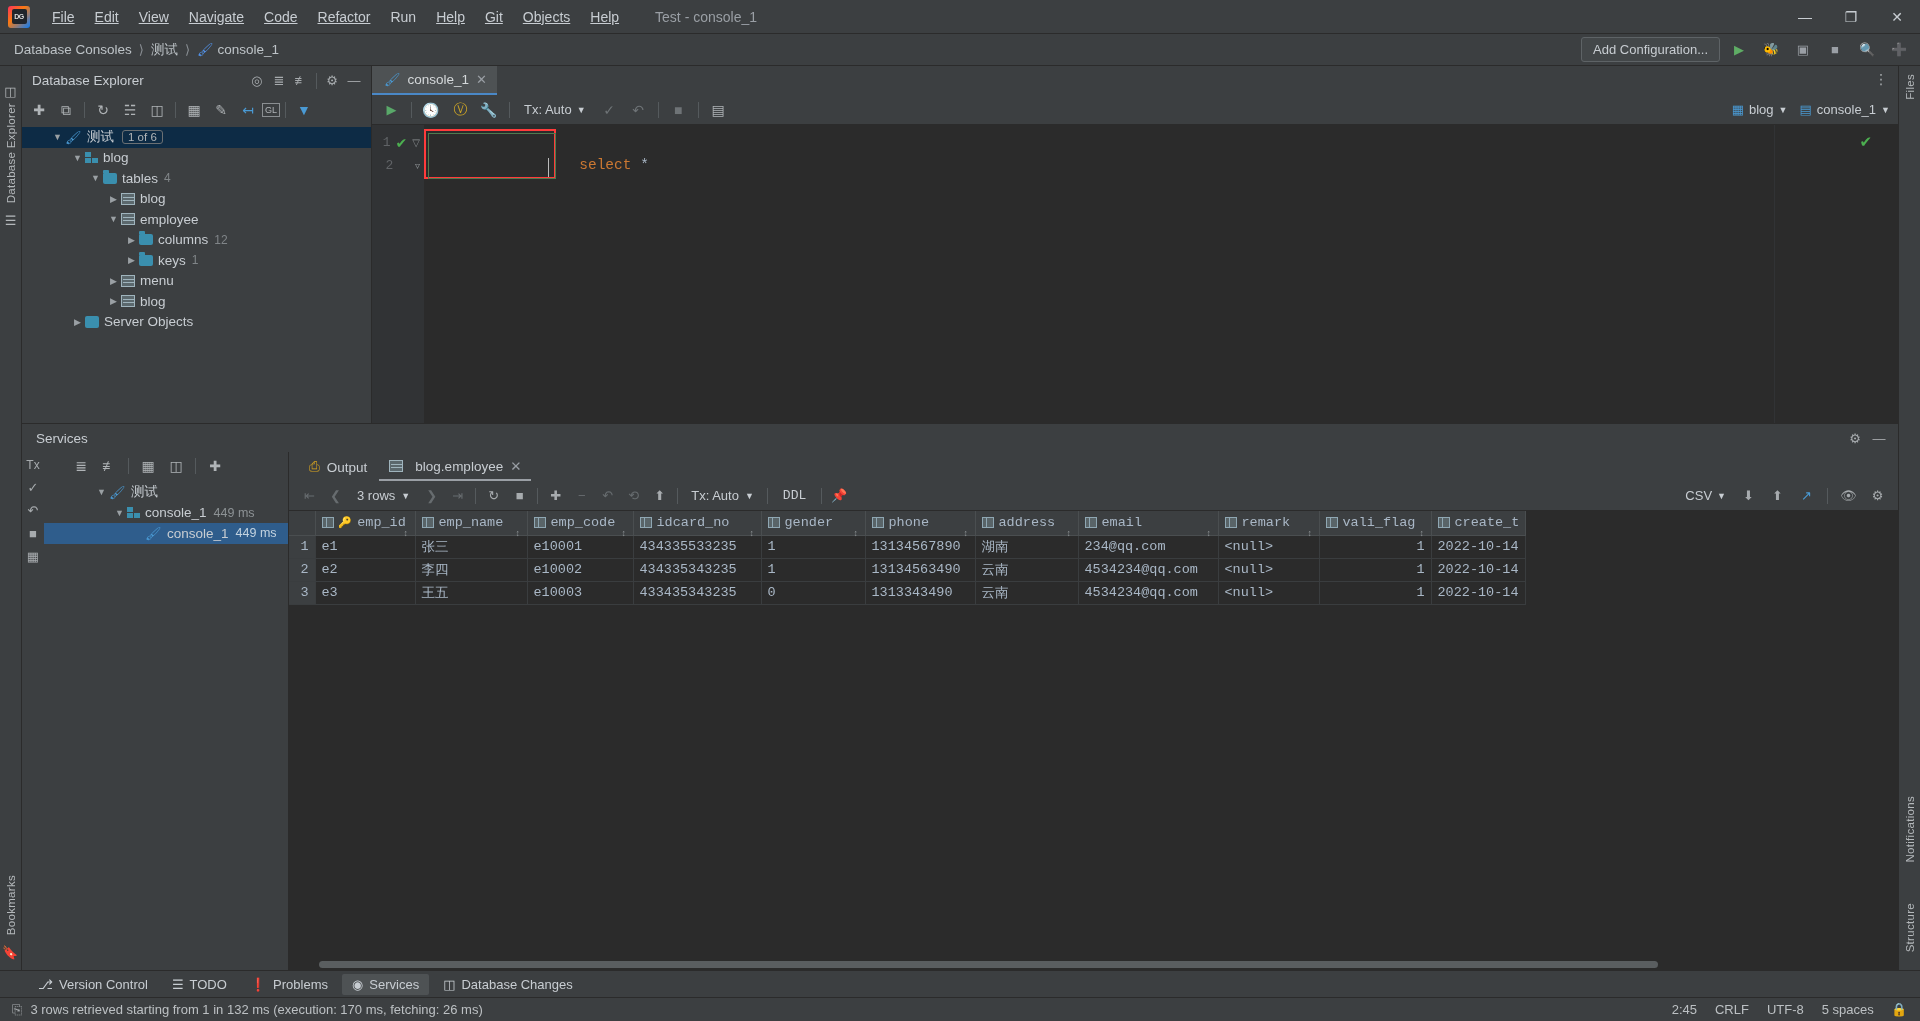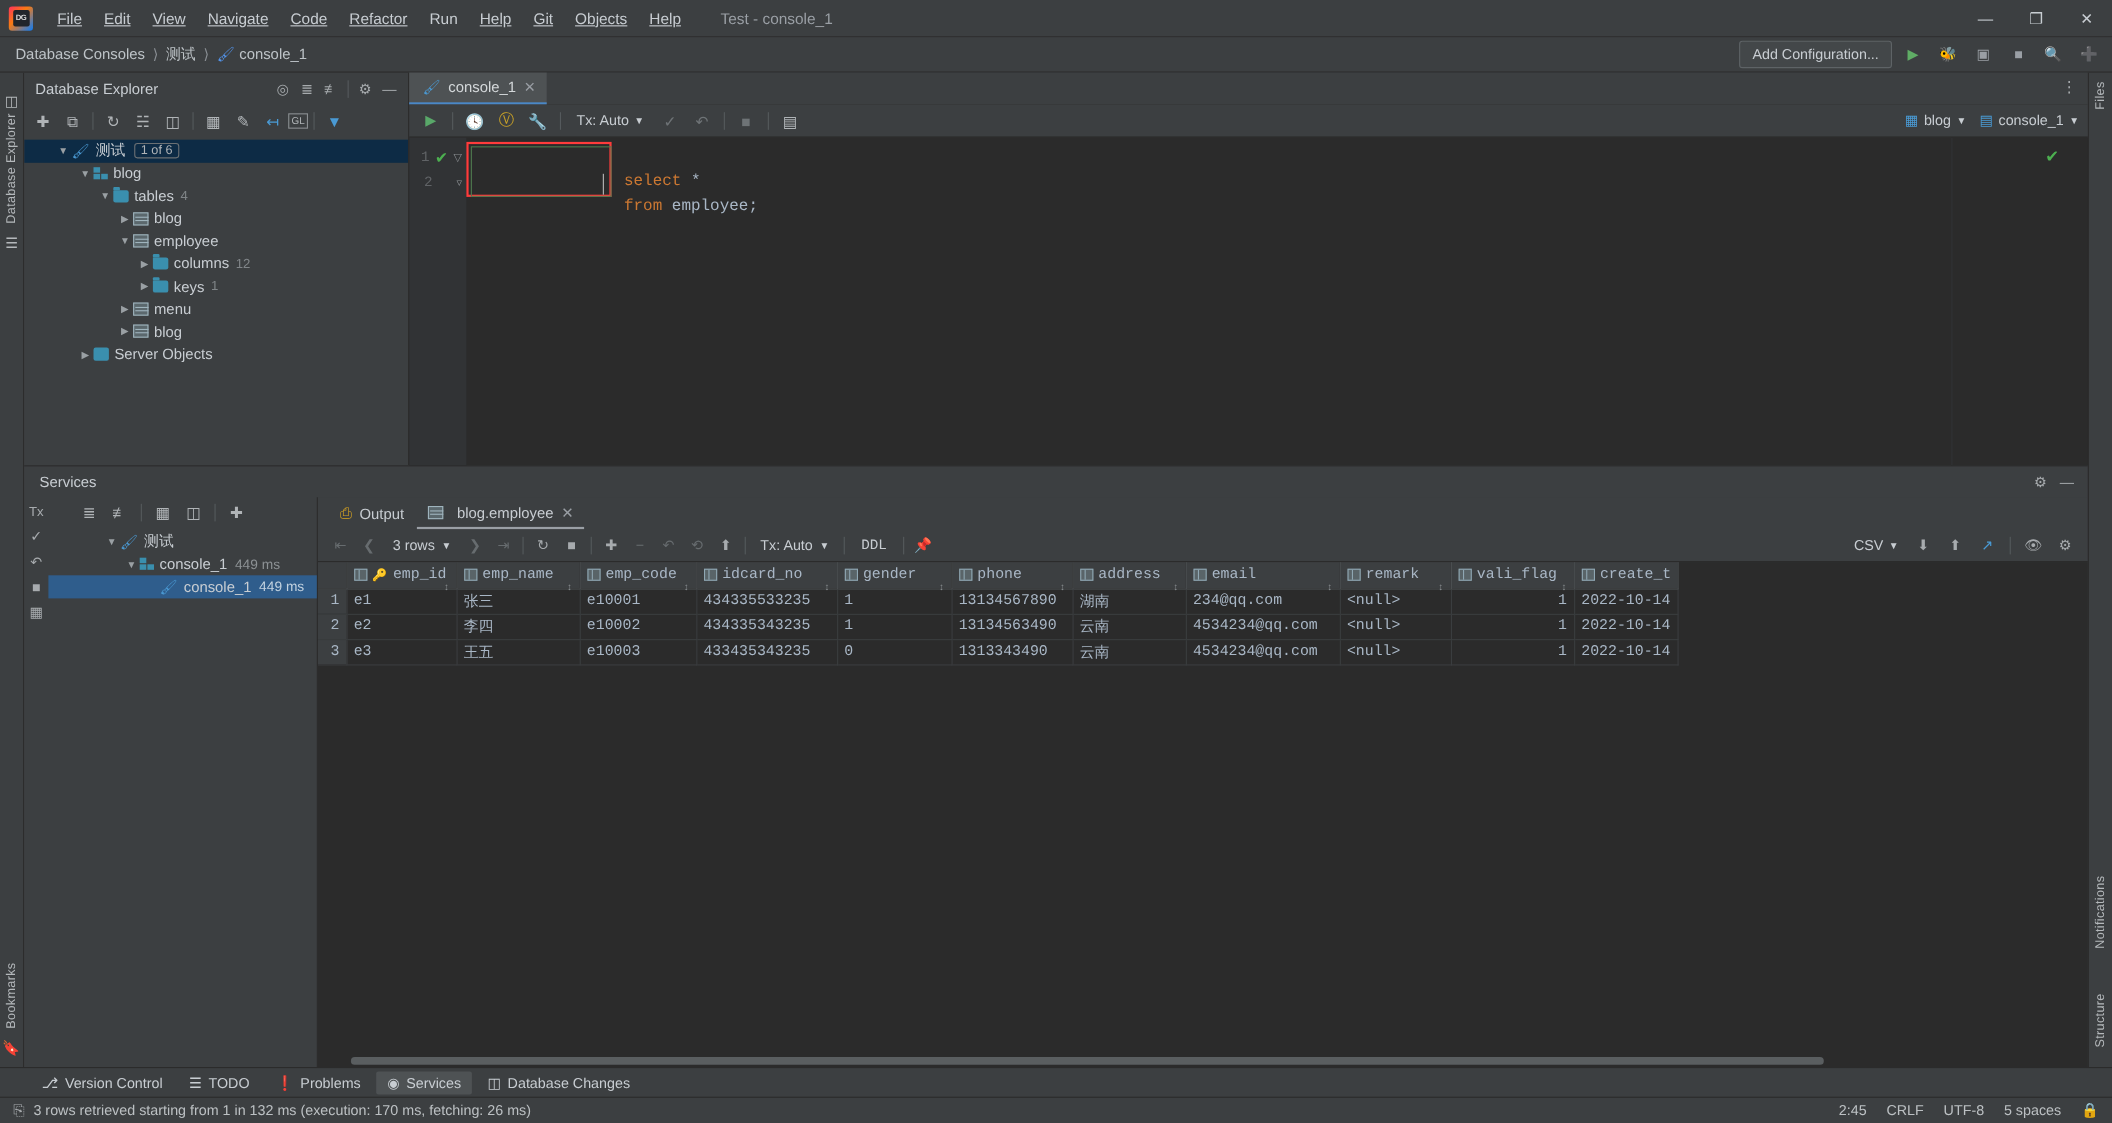--- a/index.html
+++ b/index.html
@@ -103,21 +103,21 @@
   .etools-right{ position:absolute; right:8px; display:flex; align-items:center; gap:12px;}
   .pill{ display:flex;align-items:center;gap:5px;color:#c8cdd2;font-size:13px;}
   .code { flex:1; display:flex; background:#2b2b2b; position:relative; overflow:hidden;}
   .gutter { width:52px; background:#313335; padding-top:6px; flex:none;}
   .gline { height:23px; display:flex; align-items:center; justify-content:flex-end; padding-right:4px; gap:5px;}
   .gnum { color:#606366; font-size:13px; font-family:"Liberation Mono", monospace;}
   .gcheck{ color:#4caf50; font-size:14px;}
   .gfold{ color:#8b8f92; font-size:10px;}
   .codearea { flex:1; padding-top:6px; position:relative; font-family:"Liberation Mono", monospace; font-size:14.5px;}
   .cline{ height:23px; line-height:23px; white-space:pre; padding-left:4px;}
-  .kw{ color:#cc7832;}
+  .kw{ color:#cc7832;margin-left:12px;}
   .plain{ color:#a9b7c6;}
   .sqlbox{
     position:absolute; left:0px; top:4px; width:132px; height:50px;
     border:2px solid #ff3b3b; pointer-events:none;
   }
   .sqlgreen{ position:absolute; left:2px; top:2px; width:128px; height:46px; border:1px solid #4f7a4f;}
   .caret{ position:absolute; width:1px; height:19px; background:#bbb;}
   .rightmark{ position:absolute; right:26px; top:8px; color:#4caf50; font-size:15px;}
   .scrollzone{ position:absolute; right:0; top:0; bottom:0; width:124px; background:#2b2b2b; border-left:1px solid #313335;}
 
@@ -376,23 +376,20 @@
                 <span class="gcheck" style="visibility:hidden">✔</span>
                 <span class="gfold">▿</span>
               </div>
             </div>
             <div class="codearea">
               <div class="sqlbox">
                   <div class="sqlgreen"></div>
                 </div>
               <div class="cline">
                 <span class="kw">select</span><span class="plain"> *</span>
-              </div>
-              <div class="cline">
-                <span class="kw">from</span><span class="plain"> employee;</span>
               </div>
               <div class="caret" style="left:124px;top:33px"></div>
             </div>
             <div class="scrollzone"></div>
             <div class="rightmark">✔</div>
           </div>
         </div>
       </div>
 
       <div class="services">

